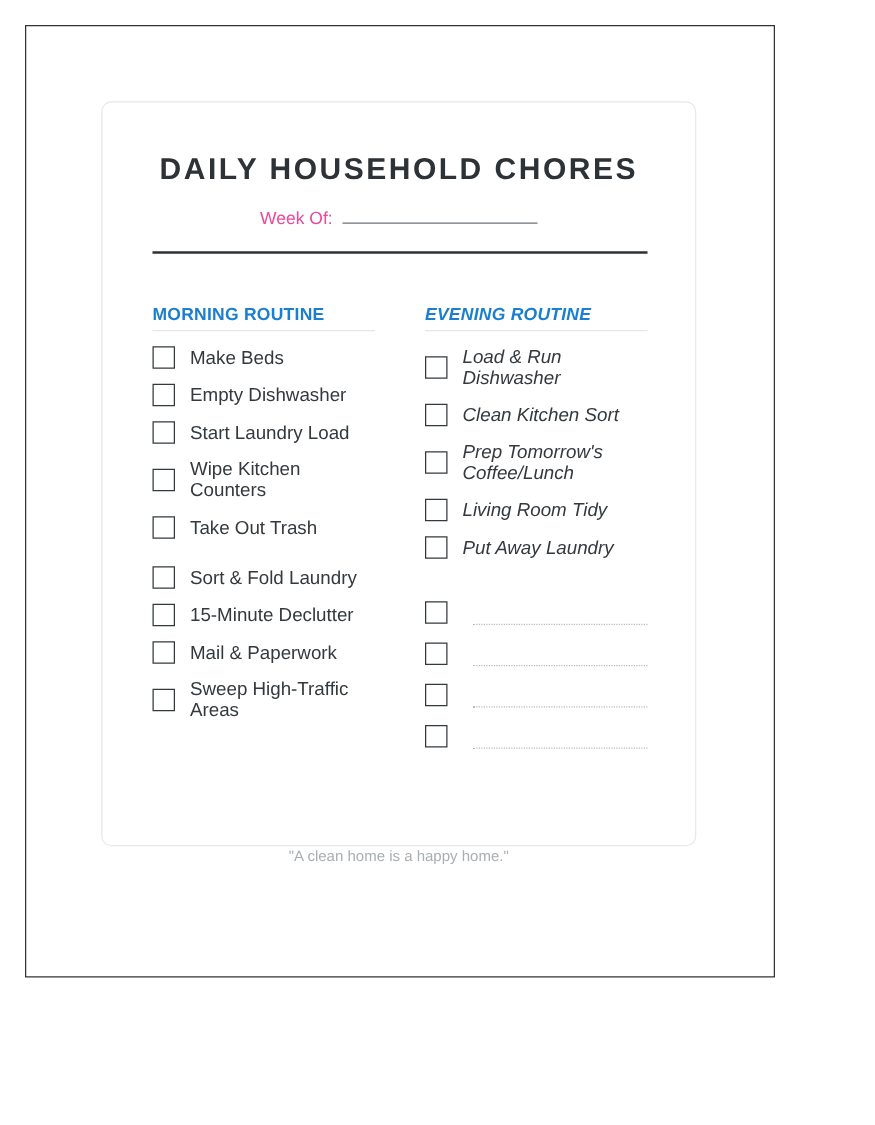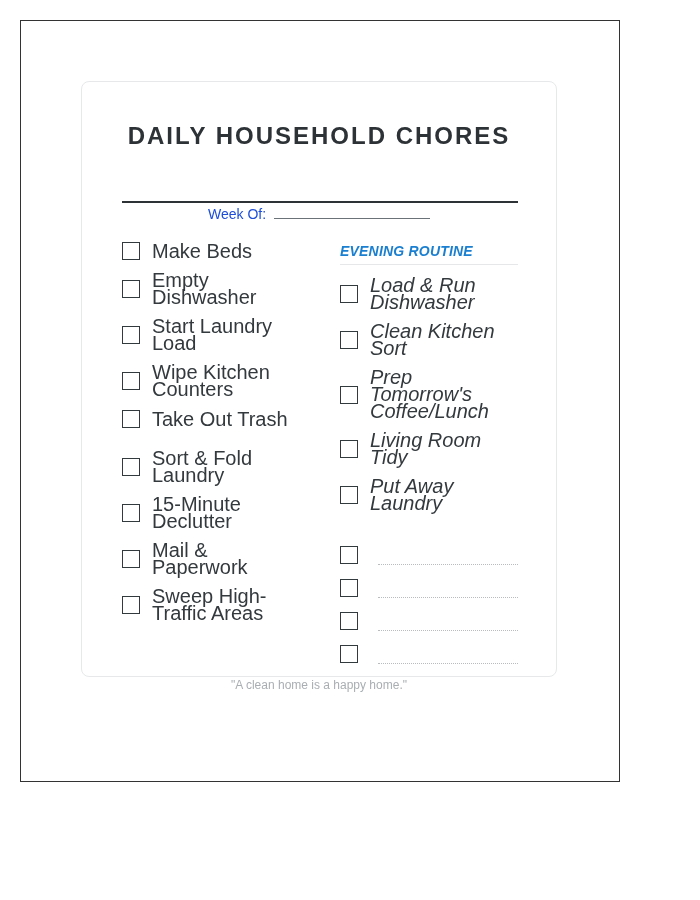--- a/index.html
+++ b/index.html
@@ -43,23 +43,22 @@
       margin: 0;
       line-height: 28px;
     }
     .week-of {
       position: absolute;
       left: 0;
       top: 83px;
       width: 100%;
       text-align: center;
       font-size: 14px;
-      color: #1d4ed8;
+      color: #ec4899;
       line-height: 18px;
-      margin-top: 40px;
     }
     .week-of .blank {
       display: inline-block;
       width: 156px;
       border-bottom: 1px solid #6b7378;
       height: 13px;
       vertical-align: baseline;
       margin-left: 4px;
     }
     .divider {
@@ -96,21 +95,21 @@
     .checkbox {
       flex: 0 0 auto;
       width: 16px;
       height: 16px;
       border: 1.5px solid #333a3e;
       background: #fff;
       margin-right: 12px;
       box-sizing: content-box;
     }
     .item-label {
-      font-size: 20px;
+      font-size: 15px;
       color: #33393d;
       line-height: 17px;
     }
     .custom-line {
       flex: 1 1 auto;
       border-bottom: 1px dotted #b8bcbf;
       height: 14px;
       margin-left: 8px;
       align-self: center;
       margin-top: 6px;
@@ -134,20 +133,21 @@
   <div class="card" style="position:absolute;left:60px;top:60px;">
     <h1 class="title">DAILY HOUSEHOLD CHORES</h1>
     <div class="week-of">
       <span>Week Of:</span>
       <span class="blank"></span>
     </div>
     <div class="divider"></div>
 
     <div class="col left">
       <div class="section">
+        <div class="section-title">MORNING ROUTINE</div>
         <div class="item">
           <span class="checkbox"></span>
           <span class="item-label">Make Beds</span>
         </div>
         <div class="item">
           <span class="checkbox"></span>
           <span class="item-label">Empty Dishwasher</span>
         </div>
         <div class="item">
           <span class="checkbox"></span>

